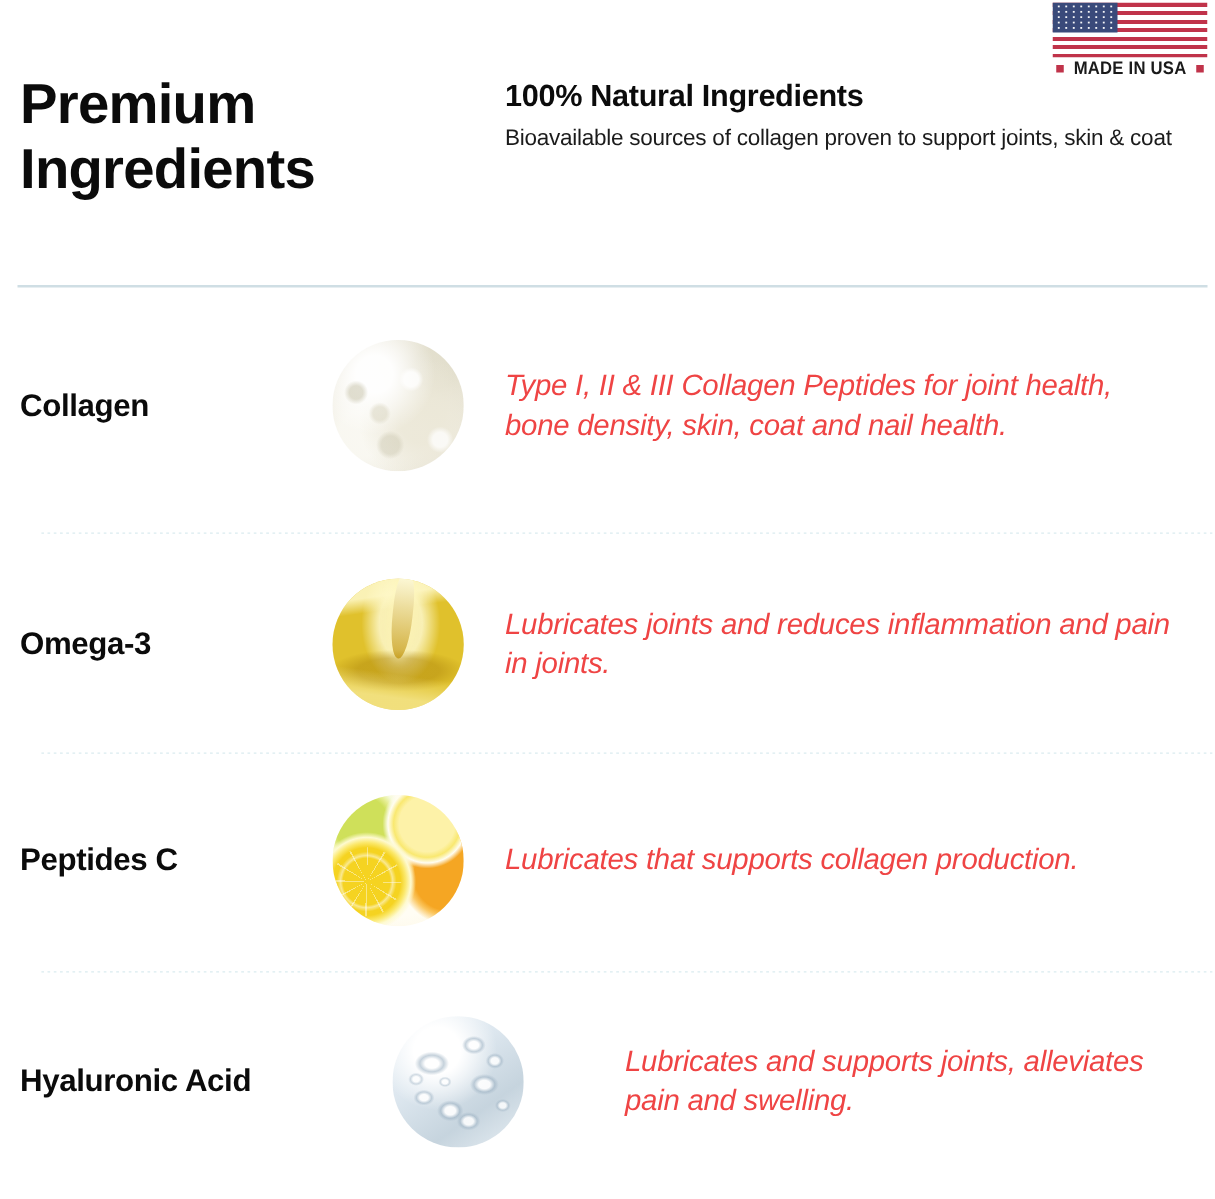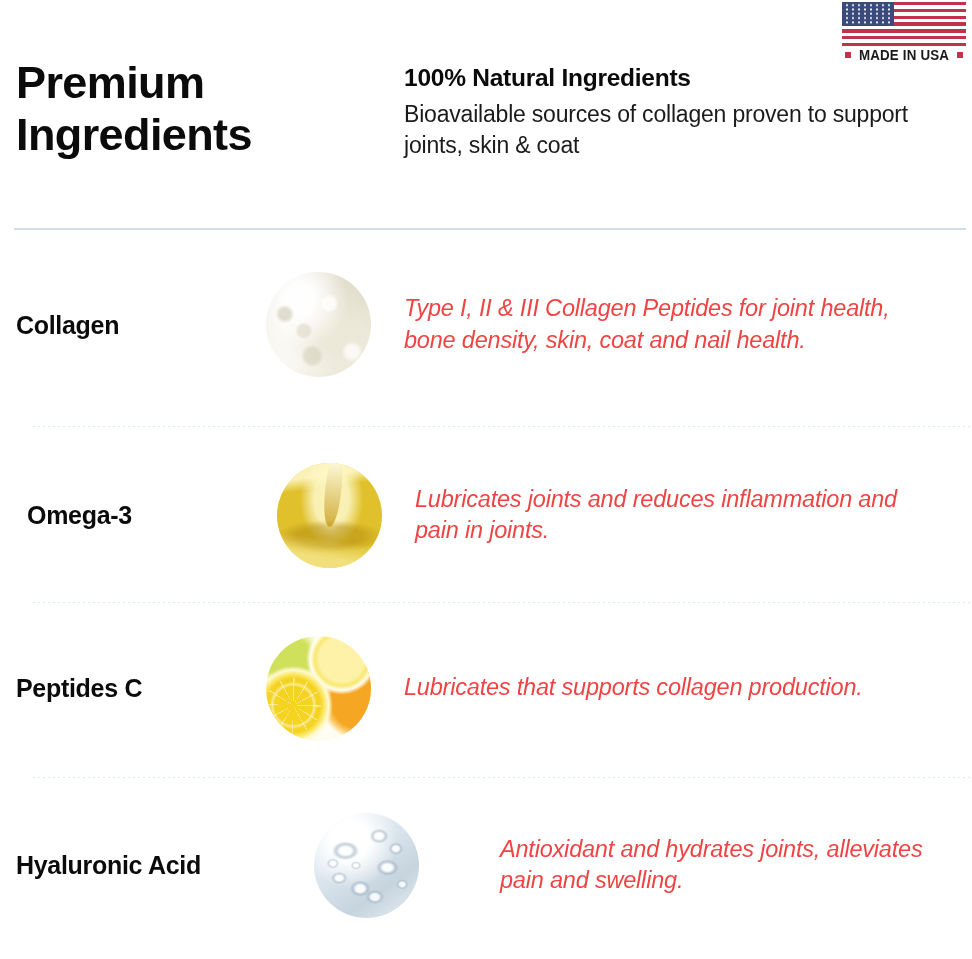--- a/index.html
+++ b/index.html
@@ -114,21 +114,21 @@
   }
   .intro-head {
     font-size: 24.5px;
     font-weight: 800;
     letter-spacing: -0.25px;
     color: #0b0b0b;
     line-height: 1.2;
     margin-bottom: 7px;
   }
   .intro-body {
-    font-size: 23px;
+    font-size: 18px;
     font-weight: 400;
     line-height: 1.32;
     letter-spacing: -0.2px;
     color: #1b1b1b;
   }
 
   
   .rule-main {
     position: absolute;
     left: 14px;
@@ -330,21 +330,21 @@
 
   <div class="row" style="top:262px; height:125px;">
     <div class="row-name">Collagen</div>
     <div class="row-thumb-cell">
       <div class="thumb th-collagen"></div>
     </div>
     <div class="row-desc">Type I, II &amp; III Collagen Peptides for joint health, bone density, skin, coat and nail health.</div>
   </div>
   <div class="rule-dotted" style="top:426px;"></div>
 
-  <div class="row" style="top:462px; height:106px;margin-left:11px;">
+  <div class="row" style="top:462px; height:106px;">
     <div class="row-name">Omega-3</div>
     <div class="row-thumb-cell">
       <div class="thumb th-omega"></div>
     </div>
     <div class="row-desc">Lubricates joints and reduces inflammation and pain in joints.</div>
   </div>
   <div class="rule-dotted" style="top:602px;"></div>
 
   <div class="row" style="top:635px; height:106px;">
     <div class="row-name">Peptides C</div>
@@ -353,16 +353,16 @@
     </div>
     <div class="row-desc">Lubricates that supports collagen production.</div>
   </div>
   <div class="rule-dotted" style="top:777px;"></div>
 
   <div class="row" style="top:812px; height:106px;gap:48px;">
     <div class="row-name">Hyaluronic Acid</div>
     <div class="row-thumb-cell">
       <div class="thumb th-hyal"></div>
     </div>
-    <div class="row-desc">Antioxidant and hydrates joints, alleviates pain and swelling.</div>
+    <div class="row-desc">Lubricates and supports joints, alleviates pain and swelling.</div>
   </div>
 
 </div>
 
 </body></html>

